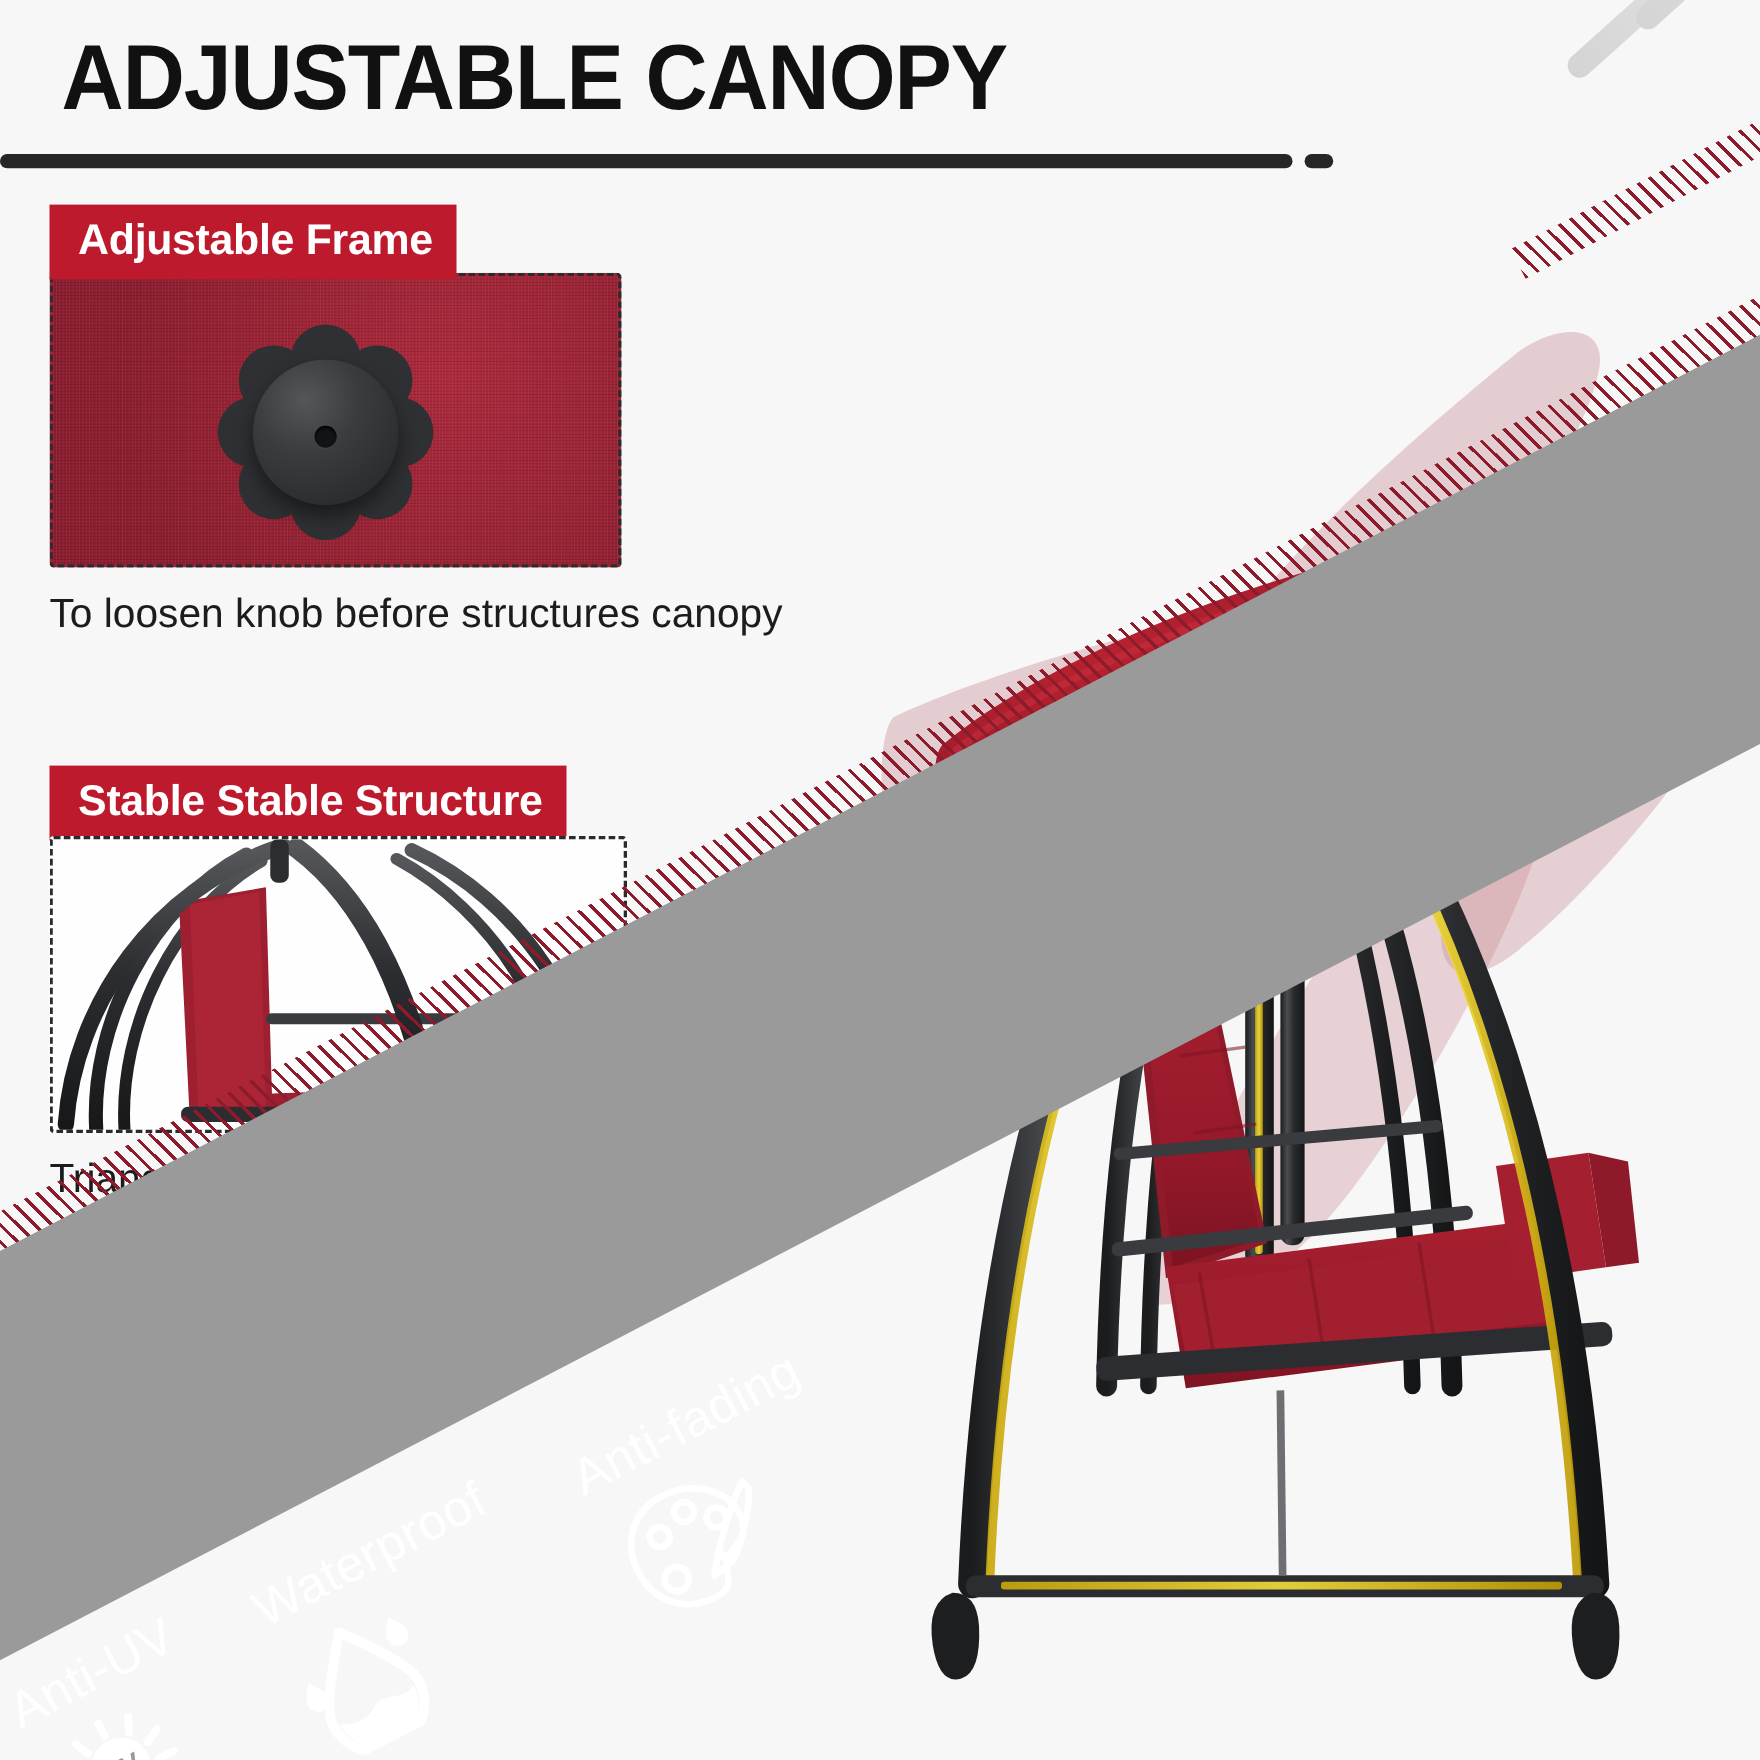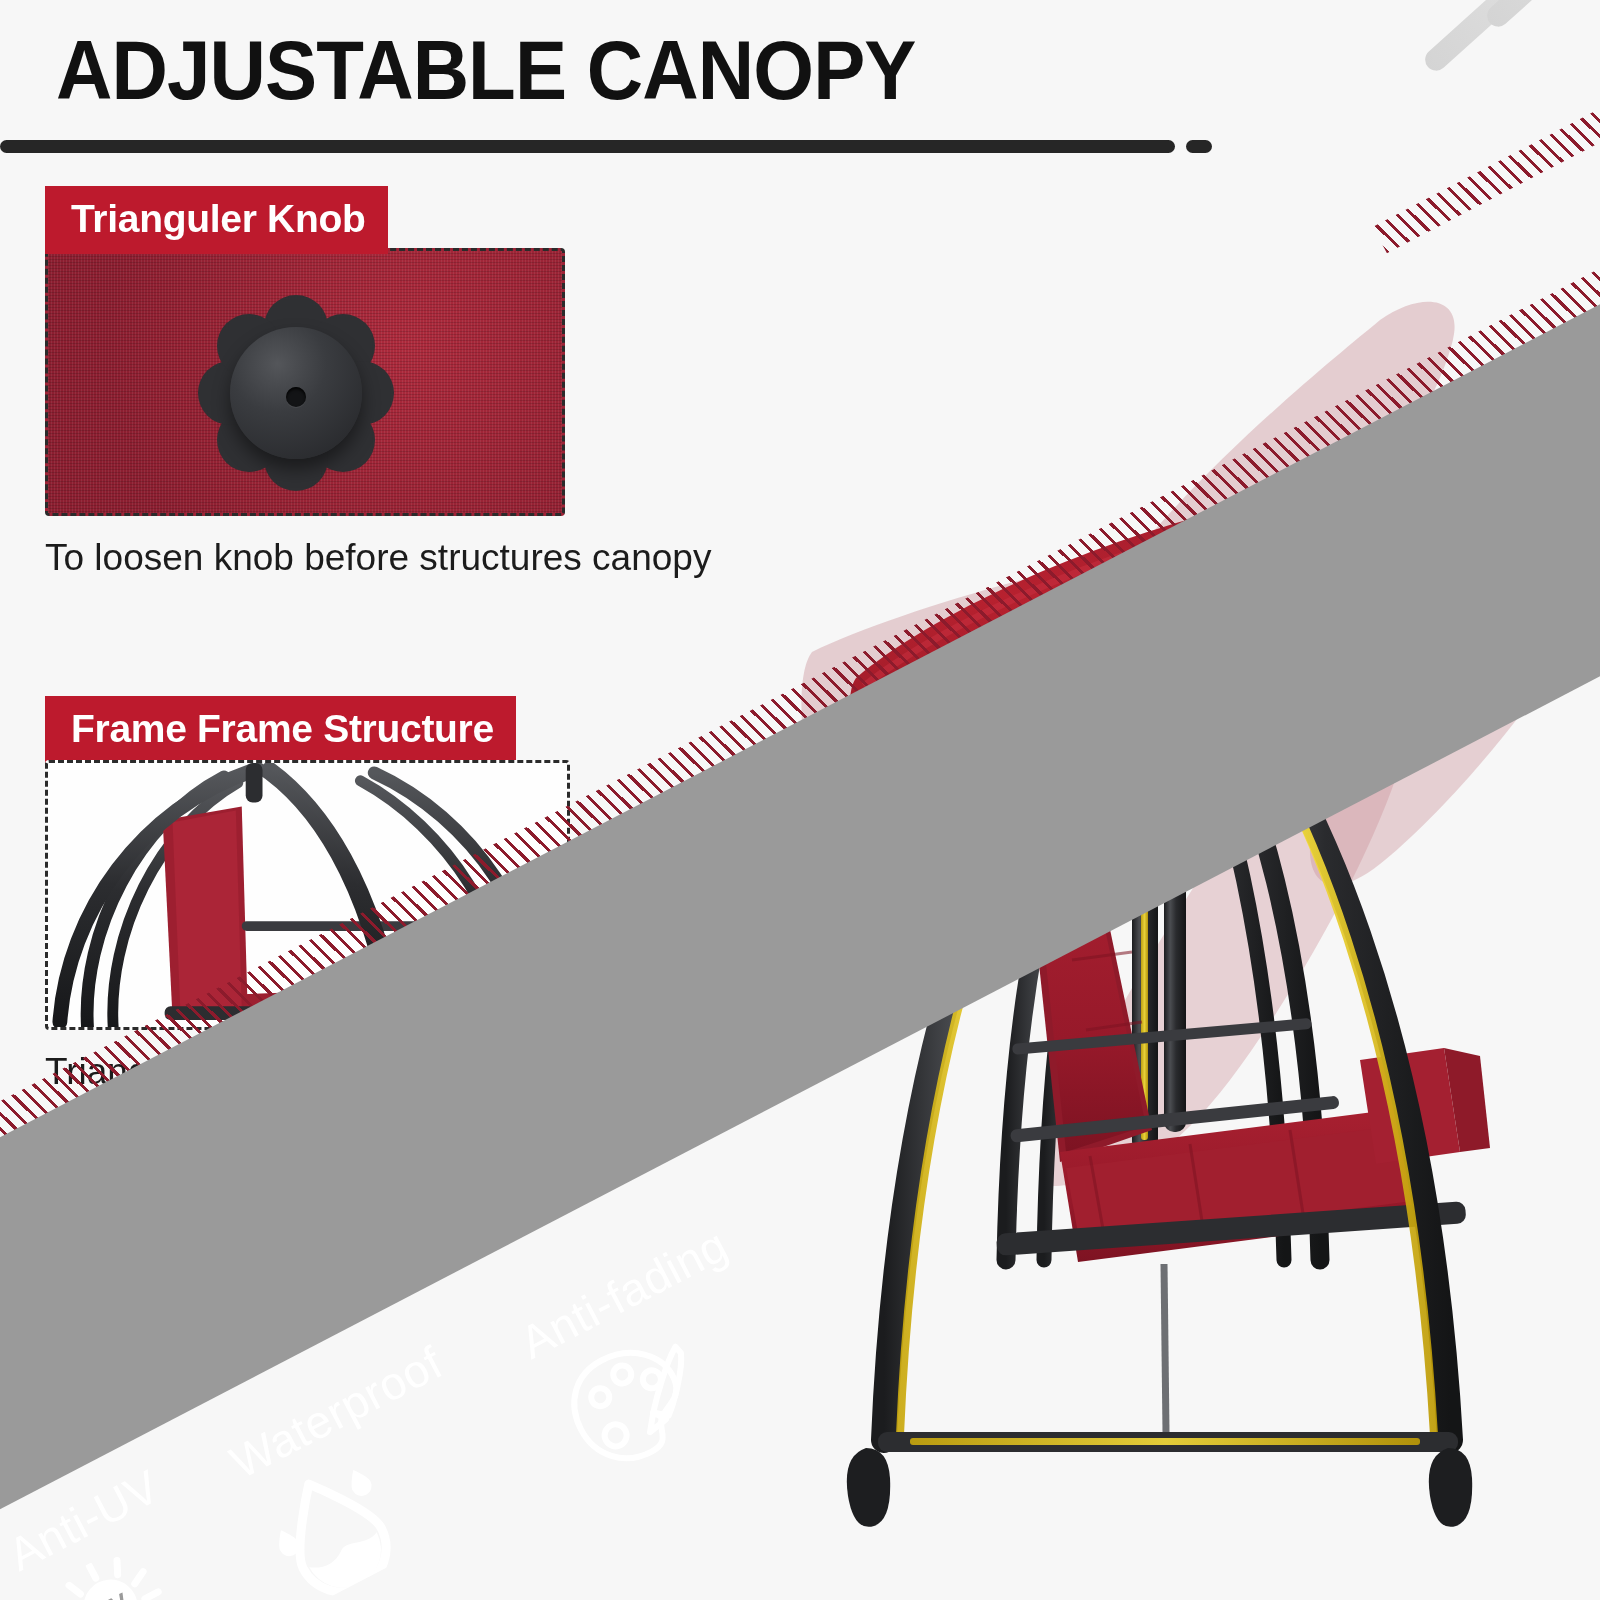--- a/index.html
+++ b/index.html
@@ -118,21 +118,21 @@
 <div class="corner-stripes">
   <div class="st st1"></div>
   <div class="st st2"></div>
 </div>
 
 <div class="page-title">ADJUSTABLE CANOPY</div>
 <div class="divider"></div>
 <div class="divider-dash"></div>
 
 <div class="feature" id="feat-knob">
-  <div class="ribbon">Trianguler Knob</div>
+  <div class="ribbon">Adjustable Frame</div>
   <div class="photo-box" id="knob-photo">
     <div class="fabric"></div>
     <div class="knob-wrap">
       <div class="knob-lobes">
         <span style="transform:translate(0px,-66px)"></span>
         <span style="transform:translate(47px,-47px)"></span>
         <span style="transform:translate(66px,0px)"></span>
         <span style="transform:translate(47px,47px)"></span>
         <span style="transform:translate(0px,66px)"></span>
         <span style="transform:translate(-47px,47px)"></span>
@@ -140,21 +140,21 @@
         <span style="transform:translate(-47px,-47px)"></span>
       </div>
       <div class="knob-core"></div>
       <div class="knob-dimple"></div>
     </div>
   </div>
   <div class="caption">To loosen knob before structures canopy</div>
 </div>
 
 <div class="feature" id="feat-frame">
-  <div class="ribbon">Frame Frame Structure</div>
+  <div class="ribbon">Stable Stable Structure</div>
   <div class="photo-box" id="frame-photo">
     <svg viewBox="0 0 525 270">
       <defs>
         <linearGradient id="tubeg" x1="0" y1="0" x2="0" y2="1">
           <stop offset="0%" stop-color="#55575b"></stop>
           <stop offset="45%" stop-color="#2c2d30"></stop>
           <stop offset="100%" stop-color="#17181a"></stop>
         </linearGradient>
       </defs>
 

